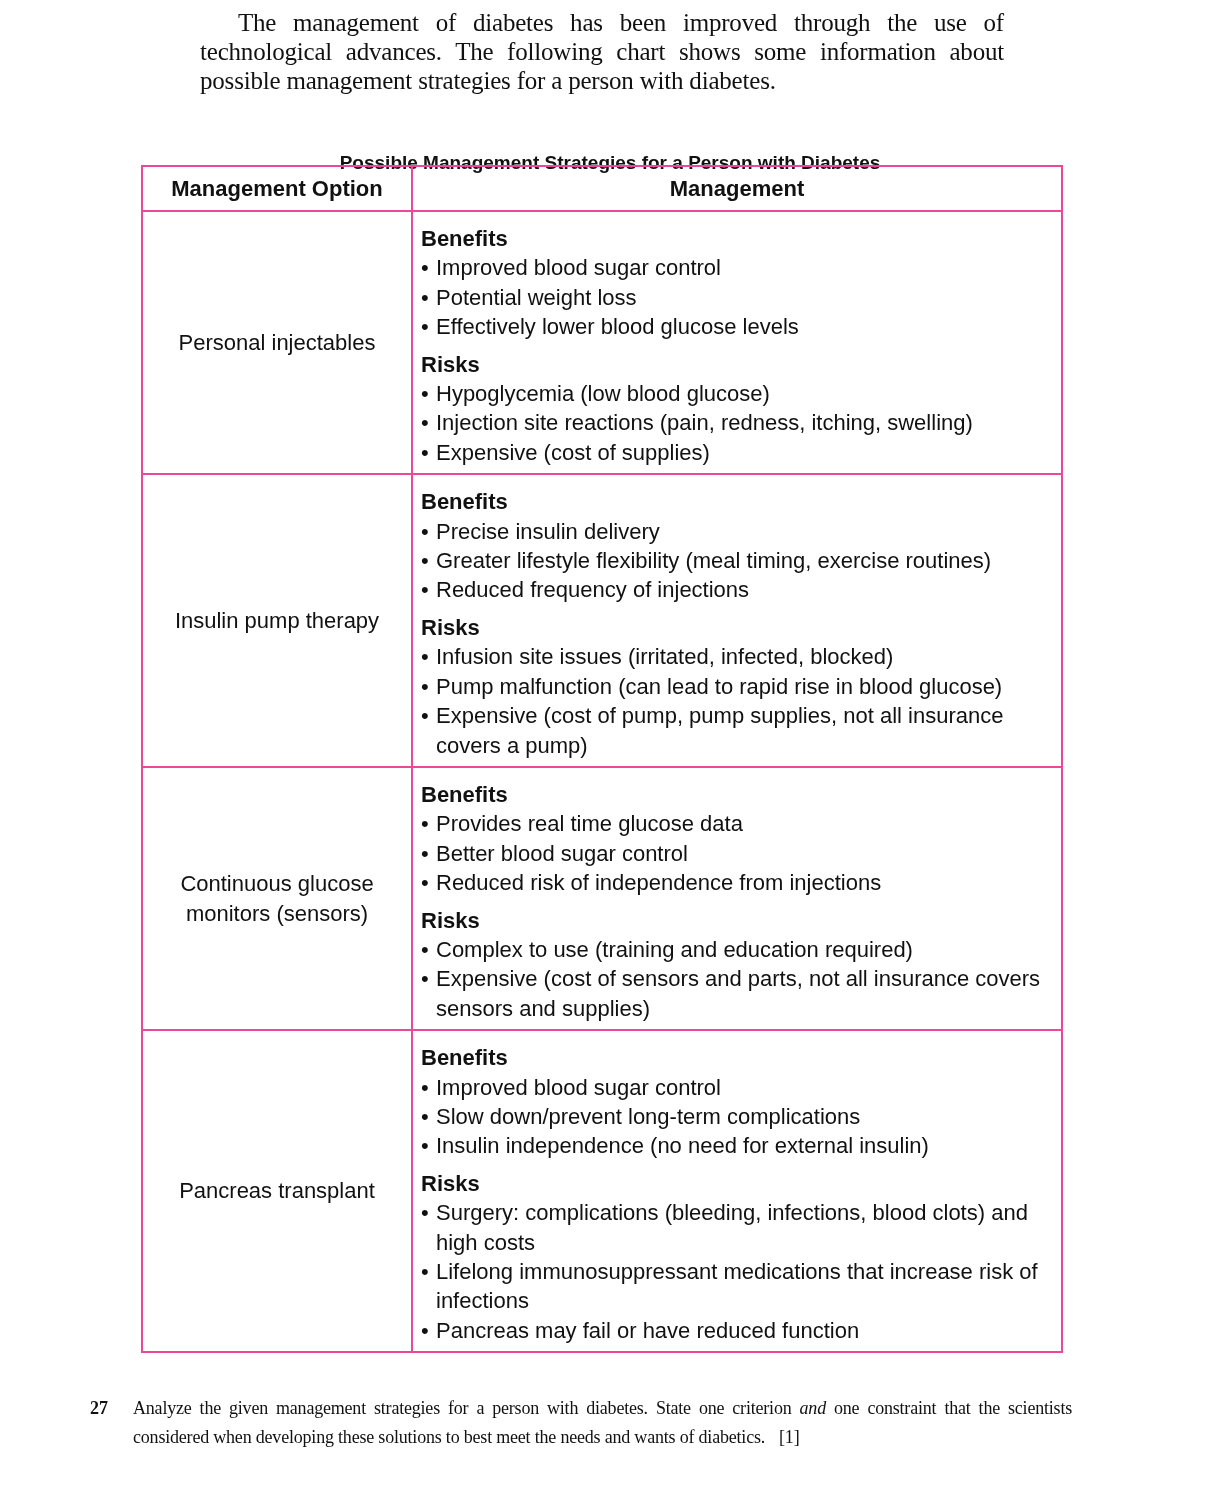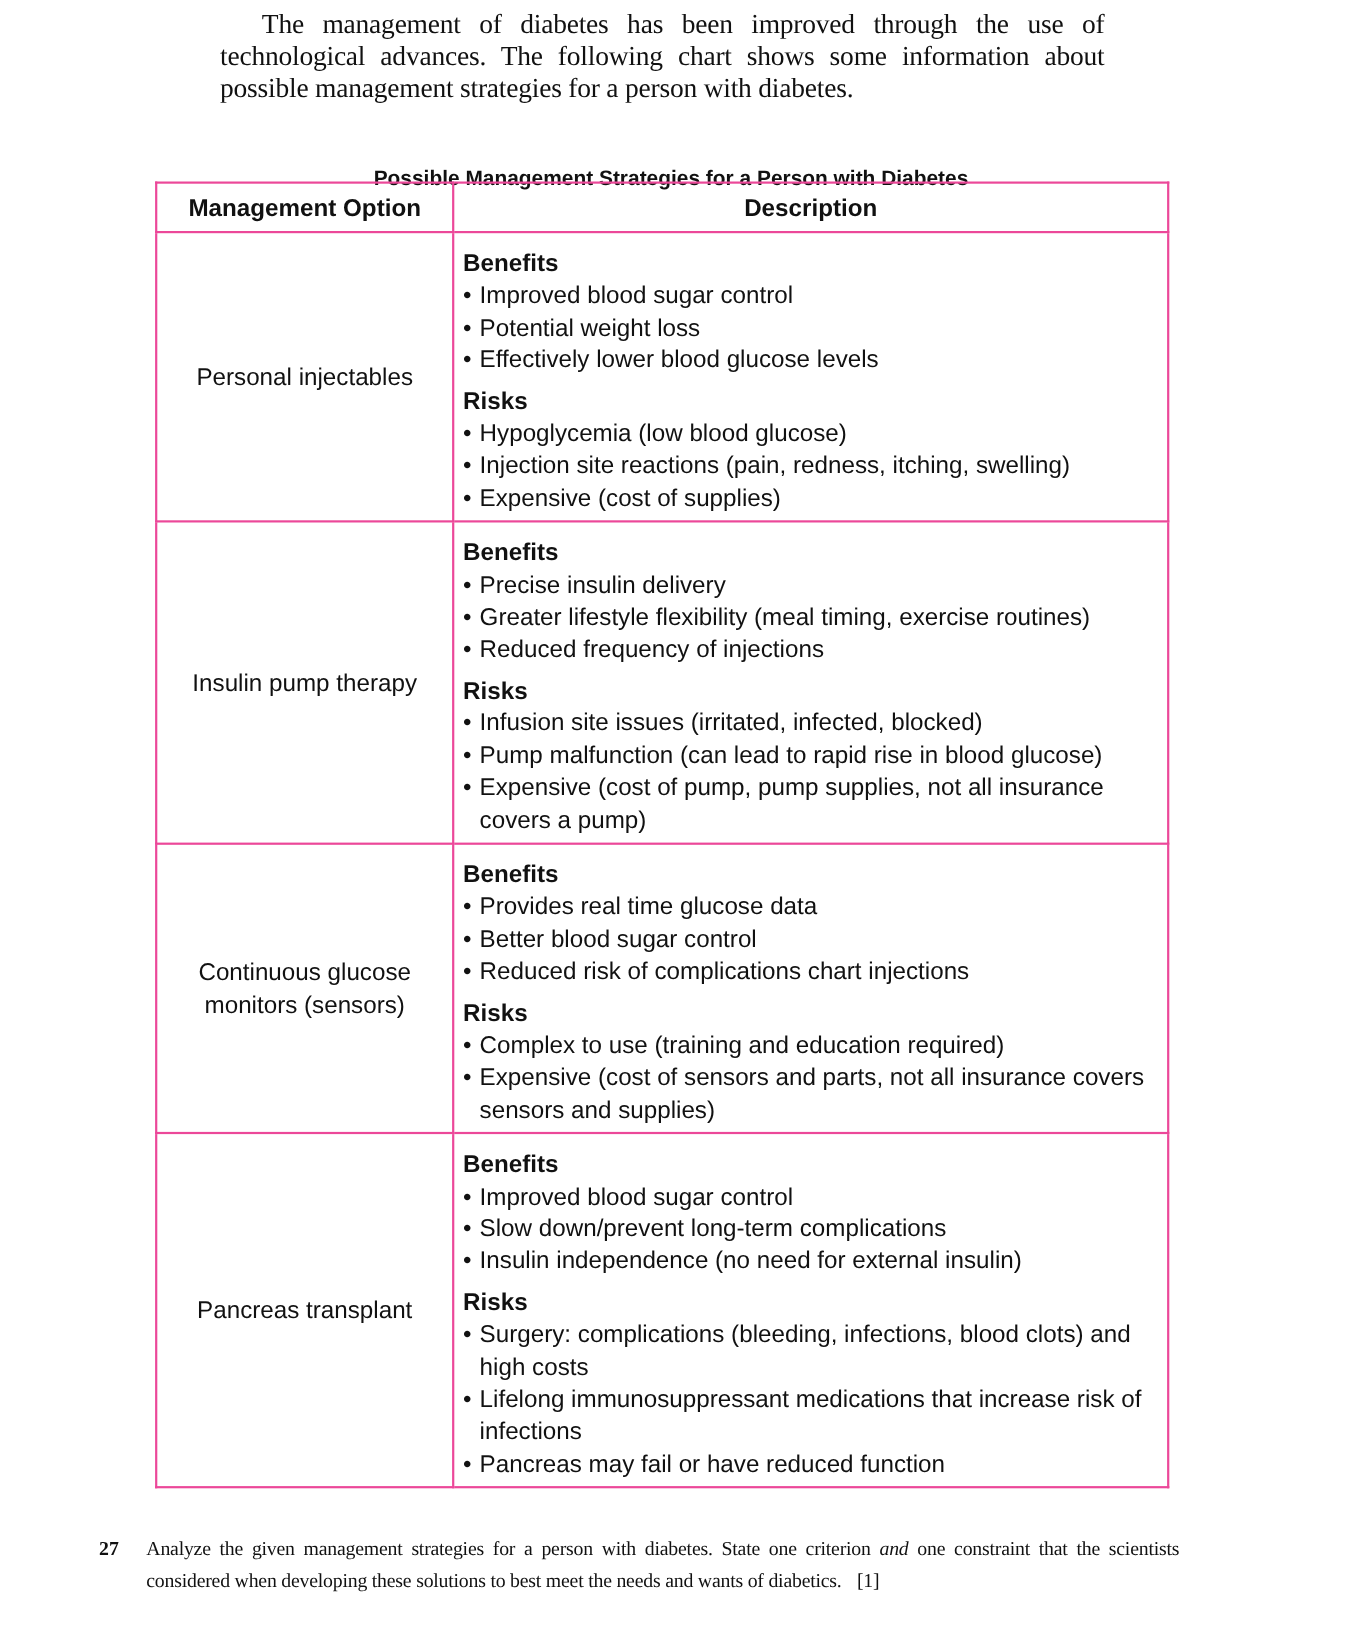--- a/index.html
+++ b/index.html
@@ -45,21 +45,21 @@
 <body>
 
 <div class="intro">The management of diabetes has been improved through the use of technological advances. The following chart shows some information about possible management strategies for a person with diabetes.</div>
 
 <div class="table-title">Possible Management Strategies for a Person with Diabetes</div>
 
 <table class="strategies">
   <thead>
     <tr>
       <th class="col-option">Management Option</th>
-      <th>Description</th>
+      <th>Management</th>
     </tr>
   </thead>
   <tbody id="table-body">
       <tr style="height: 262px;">
         <td class="option-cell"><span>Personal injectables</span></td>
         <td class="desc-cell">
           <div class="sec-label">Benefits</div>
           <ul class="bullets">
             <li>Improved blood sugar control</li>
             <li>Potential weight loss</li>
@@ -90,21 +90,21 @@
           </ul>
         </td>
       </tr>
       <tr style="height: 263px;">
         <td class="option-cell"><span>Continuous glucose monitors (sensors)</span></td>
         <td class="desc-cell">
           <div class="sec-label">Benefits</div>
           <ul class="bullets">
             <li>Provides real time glucose data</li>
             <li>Better blood sugar control</li>
-            <li>Reduced risk of complications chart injections</li>
+            <li>Reduced risk of independence from injections</li>
           </ul>
           <div class="sec-label sec-risks">Risks</div>
           <ul class="bullets">
             <li>Complex to use (training and education required)</li>
             <li>Expensive (cost of sensors and parts, not all insurance covers sensors and supplies)</li>
           </ul>
         </td>
       </tr>
       <tr style="height: 322px;">
         <td class="option-cell"><span>Pancreas transplant</span></td>

